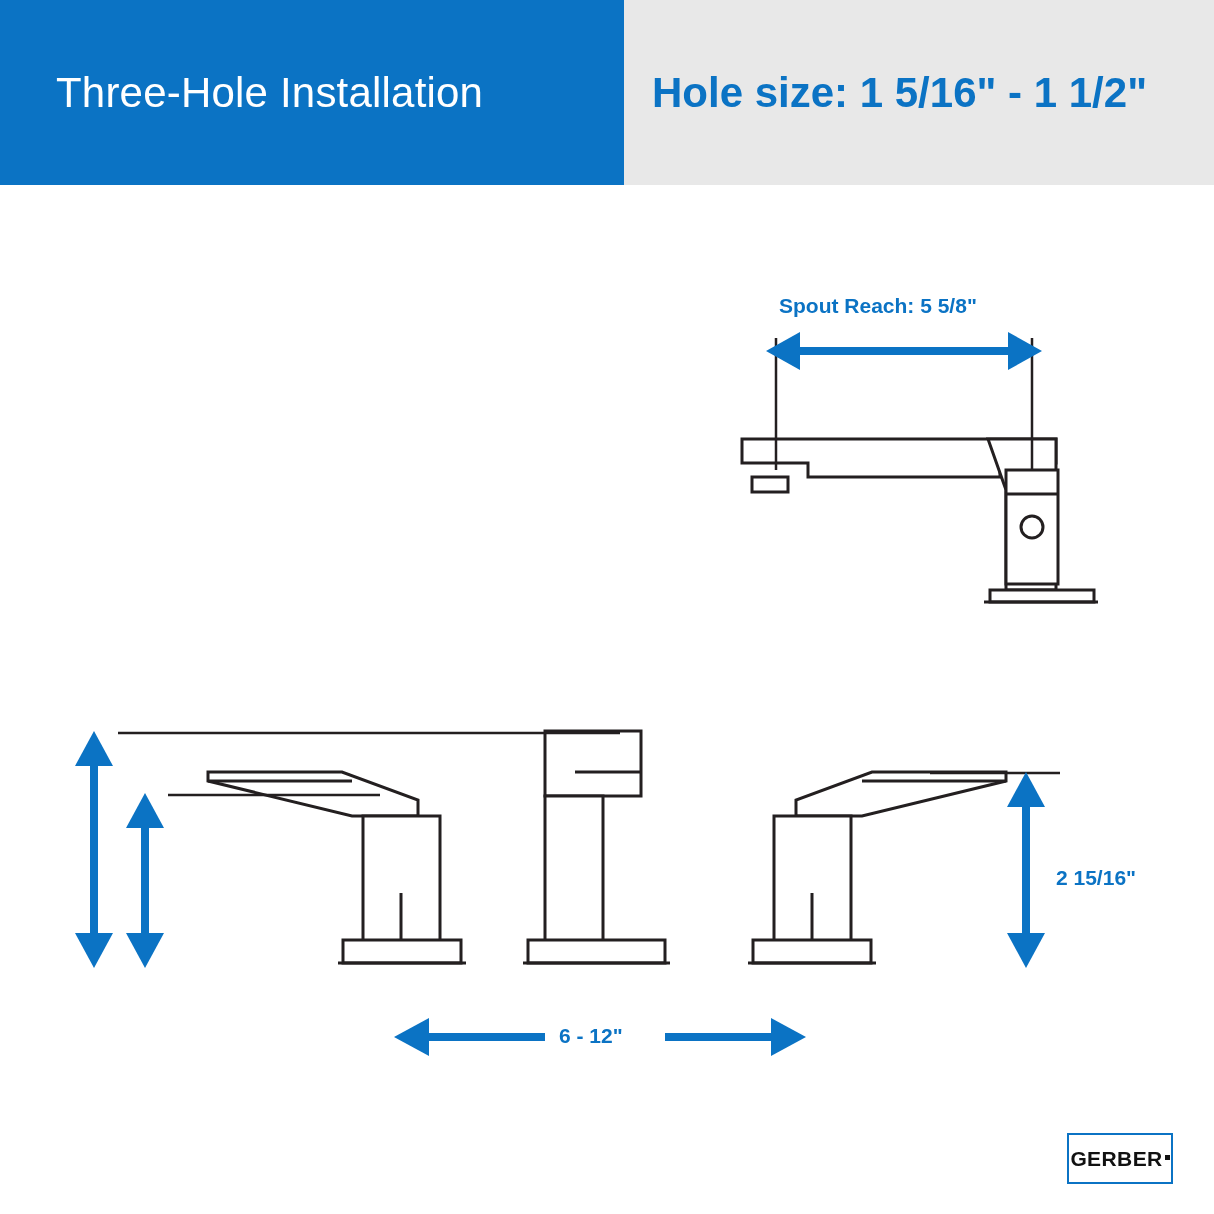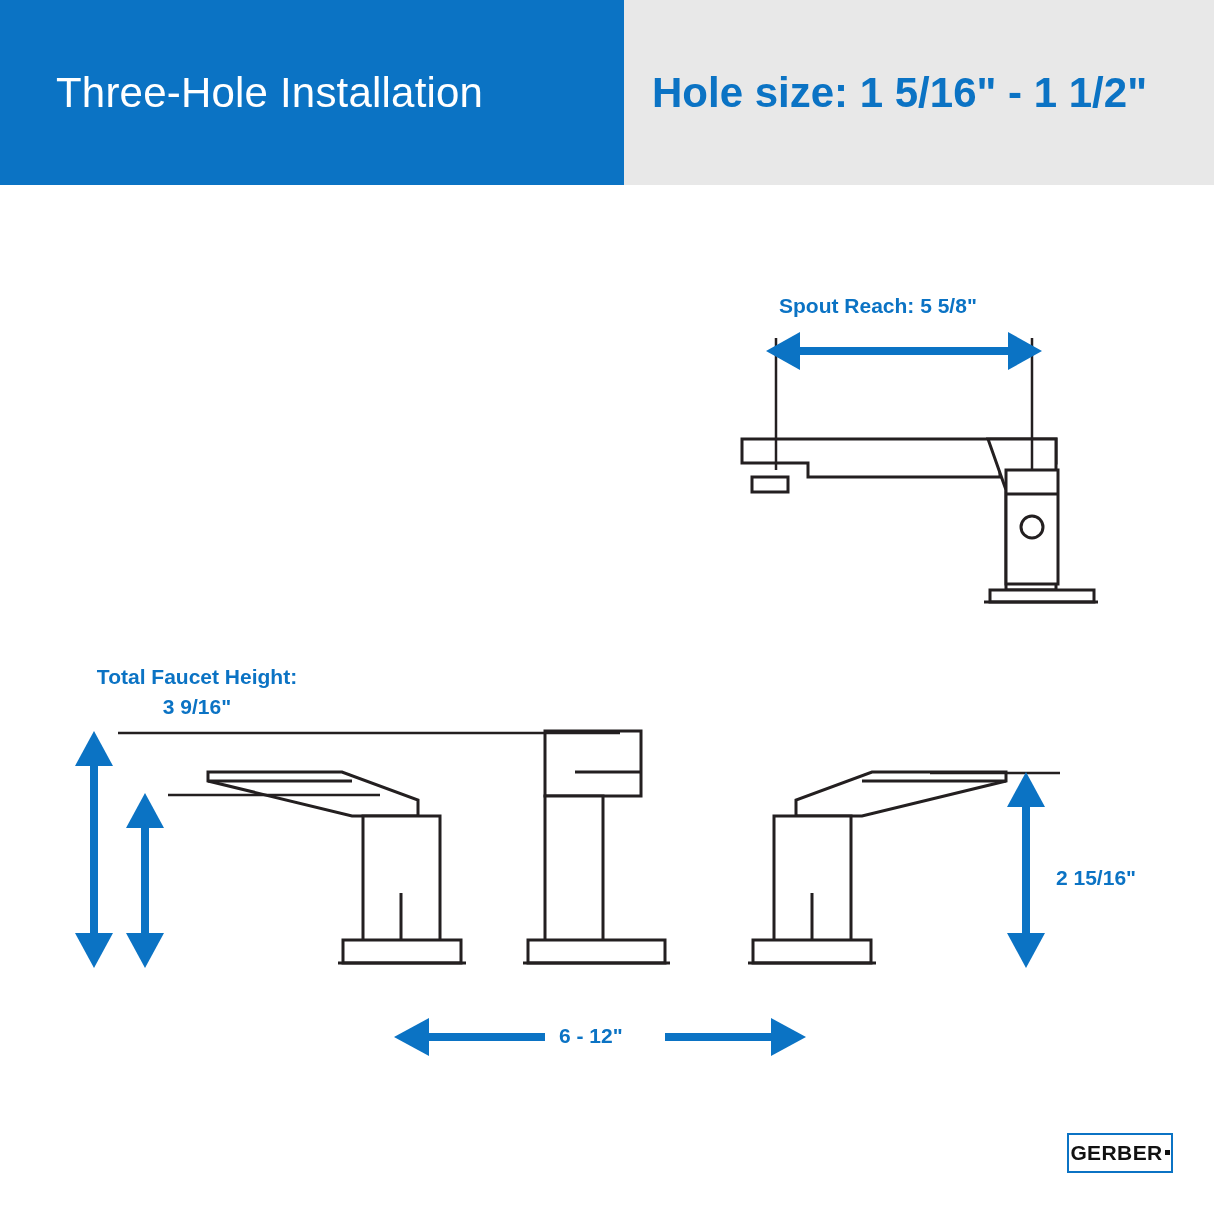--- a/index.html
+++ b/index.html
@@ -79,21 +79,21 @@
     width: 1214px;
     height: 1214px;
   }
 
   
   #logo {
     position: absolute;
     left: 1067px;
     top: 1133px;
     width: 106px;
-    height: 40px;
+    height: 51px;
     border: 2px solid #0b73c4;
     display: flex;
     align-items: center;
     justify-content: center;
     box-sizing: border-box;
   }
   #logo .logotext {
     font-size: 21px;
     font-weight: bold;
     color: #111111;
@@ -116,22 +116,20 @@
   <div id="header">
     <div id="header-left">
       <div class="htext">Three-Hole Installation</div>
     </div>
     <div id="header-right">
       <div class="htext">Hole size: 1 5/16" - 1 1/2"</div>
     </div>
   </div>
 
   <div class="lbl" style="left:779px; top:291px;">Spout Reach: 5 5/8"</div>
-  <div class="lbl lbl-c" style="left:68px; top:662px; width:258px;">Total Faucet Height:
-3 9/16"</div>
   <div class="lbl" style="left:1056px; top:863px;">2 15/16"</div>
   <div class="lbl" style="left:559px; top:1021px;">6 - 12"</div>
 
   <svg id="art" viewBox="0 0 1214 1214">
 
     <g>
 
       <path d="M742 439 L1056 439 L1056 463 L1000 463 L1000 477 L 808 477 L808 463 L742 463 Z" fill="#ffffff" stroke="#231f20" stroke-width="3" stroke-linejoin="miter"></path>
 
       <path d="M988 439 L1056 439 L1056 590 L1006 590 L1006 490 Z" fill="#ffffff" stroke="#231f20" stroke-width="3" stroke-linejoin="miter"></path>

